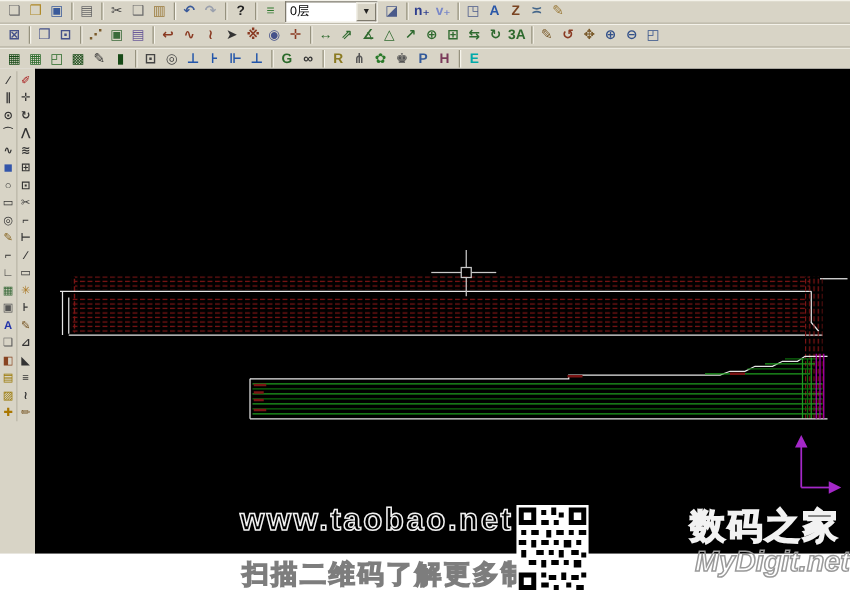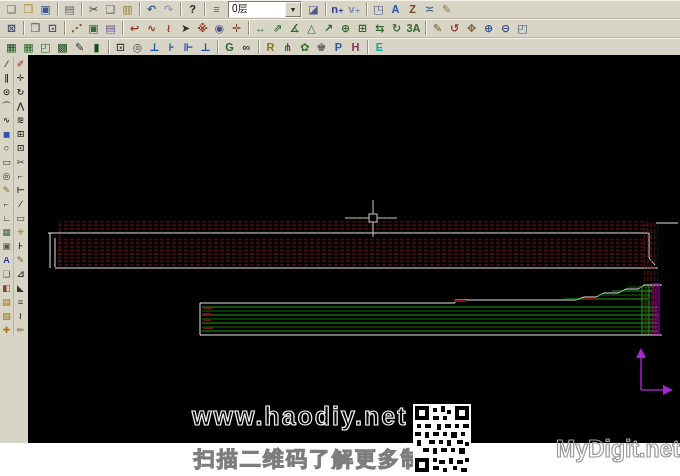--- a/index.html
+++ b/index.html
@@ -43,21 +43,21 @@
   svg .ucsfill{fill:var(--ucs);}
   
   .wm{position:absolute;white-space:nowrap;}
   #wm-site{left:192px;top:402px;font-size:25px;font-weight:bold;letter-spacing:2px;
     color:transparent;-webkit-text-stroke:1.2px #f2f2f2;}
   #wm-shop{left:196px;top:429px;font-size:14px;font-weight:bold;color:#f5f5f5;letter-spacing:1px;}
   #wm-scan{left:194px;top:445px;font-size:21px;font-weight:bold;letter-spacing:2px;
     color:transparent;-webkit-text-stroke:1.1px #7d7d7d;}
   #wm-brand-cn{left:552px;top:402px;font-size:28px;font-weight:bold;letter-spacing:2px;
     color:transparent;-webkit-text-stroke:1.3px #f2f2f2;}
-  #wm-brand-en{left:556px;top:436px;font-size:23px;font-weight:bold;
+  #wm-brand-en{left:556px;top:436px;font-size:23px;font-weight:bold;font-style:italic;
     color:transparent;text-align:right;-webkit-text-stroke:1.2px #9a9a9a;}
   #qr{position:absolute;left:413px;top:404px;width:58px;height:70px;}
 </style>
 </head>
 <body>
 
 <div id="screen">
 
   <div id="toolbars">
     <div class="tb-row">
@@ -584,22 +584,23 @@
         <path class="ucs" d="M613,335 V301"></path>
         <polygon class="ucsfill" points="613,293 608,303 618,303"></polygon>
         <path class="ucs" d="M613,335 H637"></path>
         <polygon class="ucsfill" points="645,335 635,330 635,340"></polygon>
       </g>
     </svg>
   </div>
 
   <div id="bottom-strip"></div>
 
-  <div class="wm" id="wm-site">www.haodiy.net</div>
+  <div class="wm" id="wm-site">www.taobao.net</div>
   <div class="wm" id="wm-scan">扫描二维码了解更多制作</div>
+  <div class="wm" id="wm-brand-cn">数码之家</div>
   <div class="wm" id="wm-brand-en">MyDigit.net</div>
 
   <svg id="qr" viewBox="0 0 29 35">
     <rect x="0" y="0" width="29" height="35" fill="#ffffff"></rect>
     <g fill="#000000">
       <rect x="1" y="1" width="7" height="7"></rect>
         <rect x="21" y="1" width="7" height="7"></rect>
       <rect x="1" y="27" width="7" height="7"></rect>
       <rect x="3" y="3" width="3" height="3" fill="#fff"></rect>
         <rect x="23" y="3" width="3" height="3" fill="#fff"></rect>

